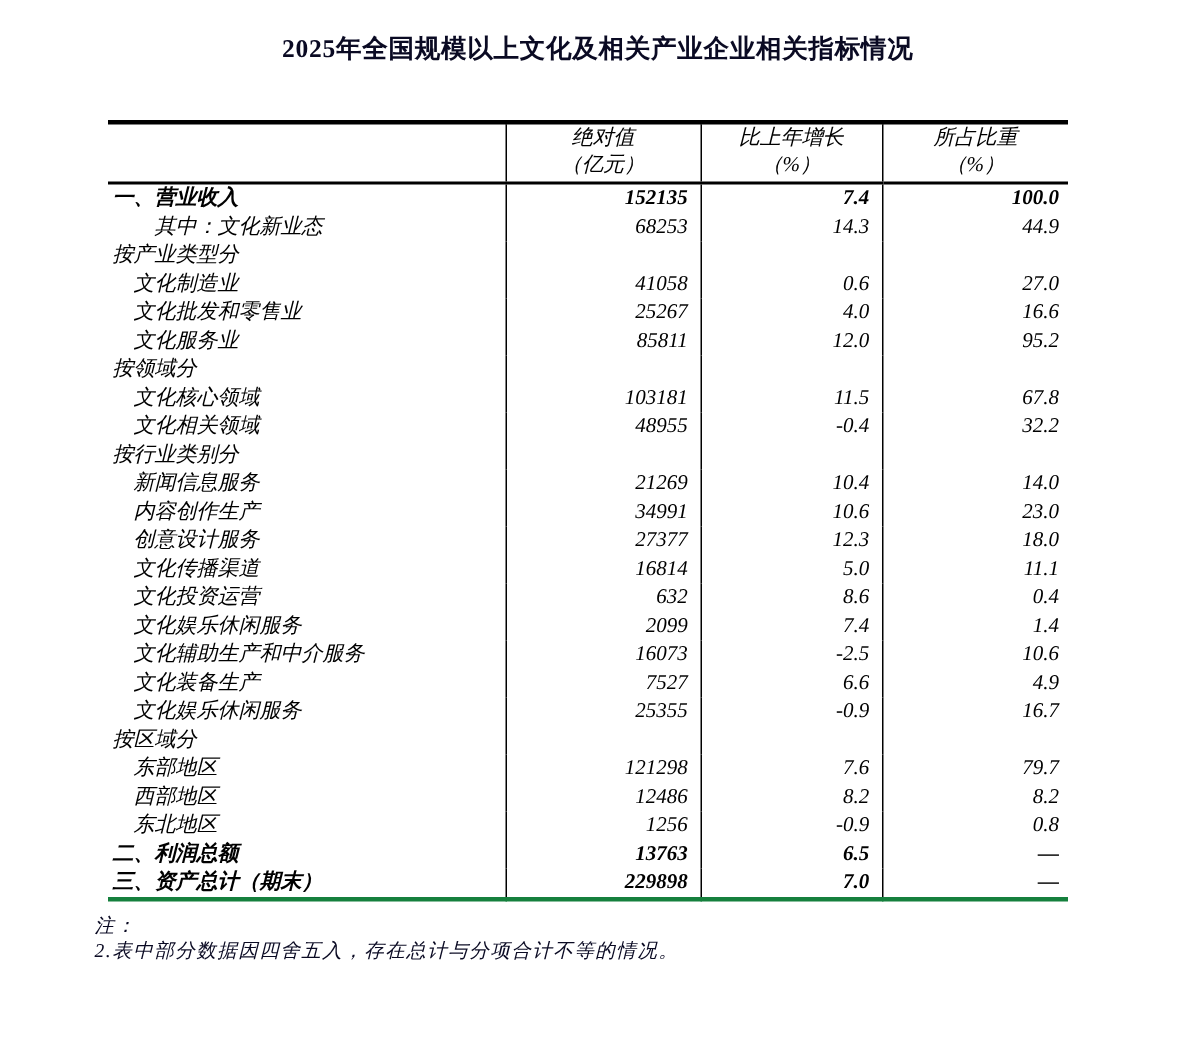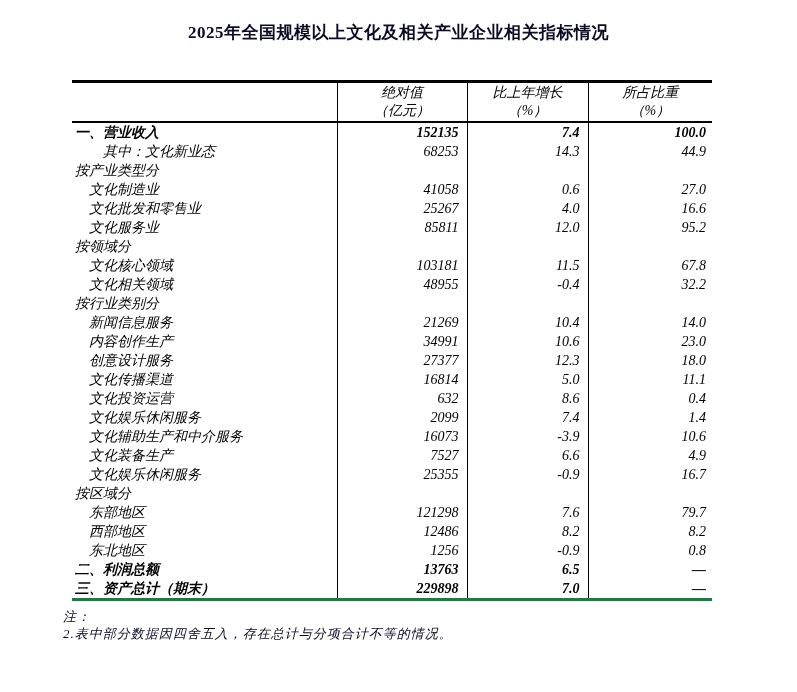--- a/index.html
+++ b/index.html
@@ -195,21 +195,21 @@
         </tr>
         <tr>
           <td class="stub indent-1">文化娱乐休闲服务</td>
           <td class="num">2099</td>
           <td class="num">7.4</td>
           <td class="num">1.4</td>
         </tr>
         <tr>
           <td class="stub indent-1">文化辅助生产和中介服务</td>
           <td class="num">16073</td>
-          <td class="num">-3.9</td>
+          <td class="num">-2.5</td>
           <td class="num">10.6</td>
         </tr>
         <tr>
           <td class="stub indent-1">文化装备生产</td>
           <td class="num">7527</td>
           <td class="num">6.6</td>
           <td class="num">4.9</td>
         </tr>
         <tr>
           <td class="stub indent-1">文化娱乐休闲服务</td>

